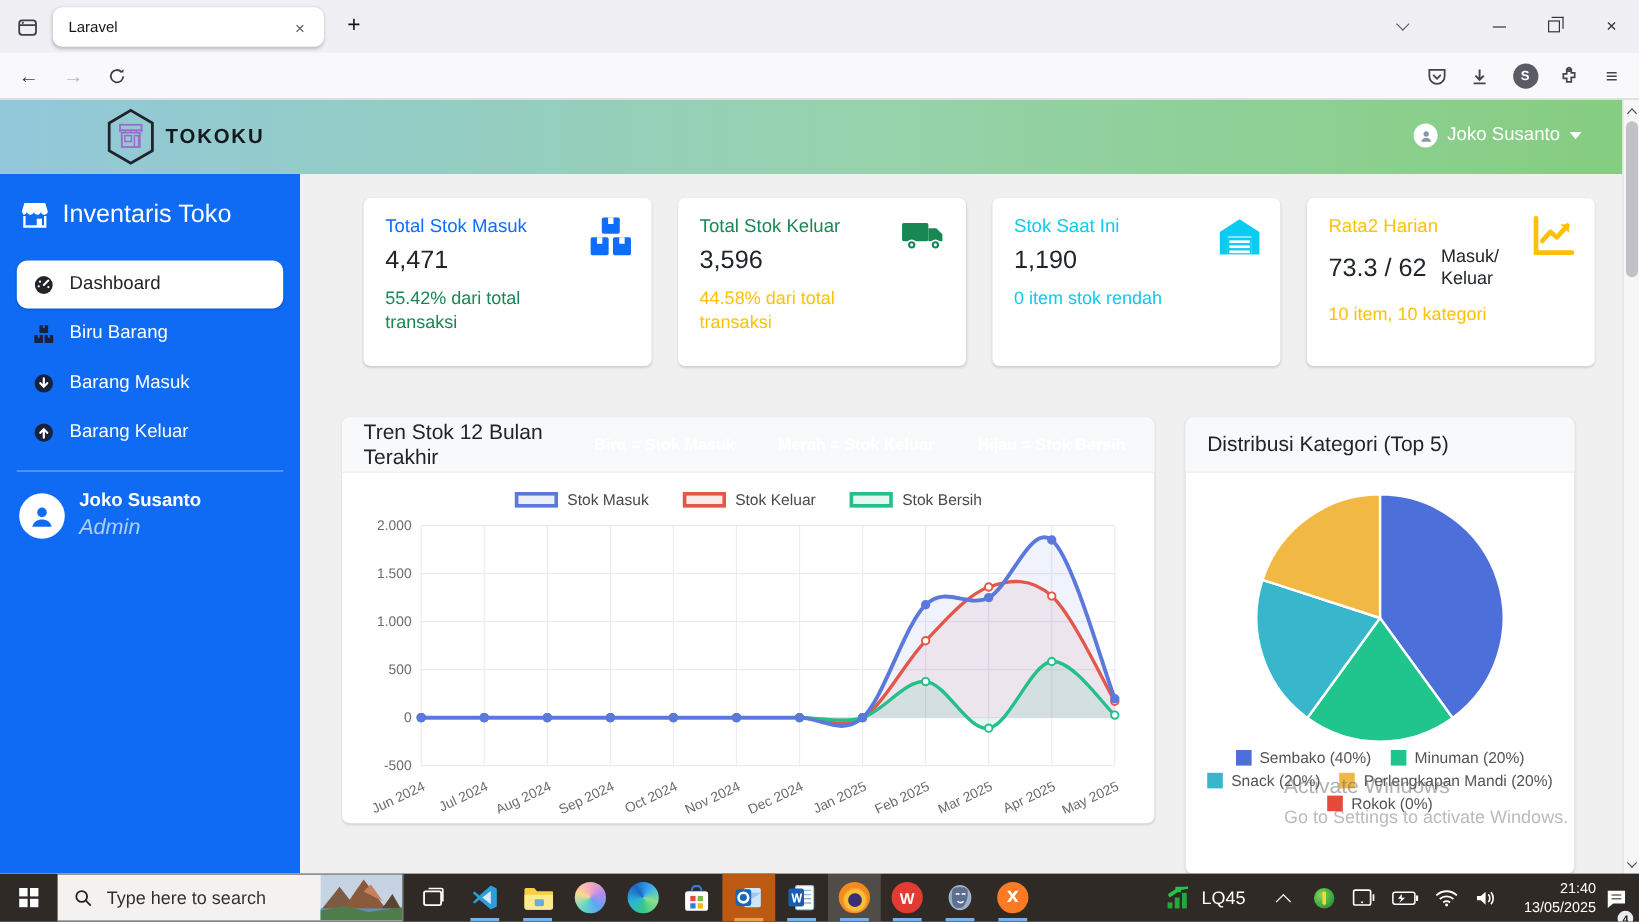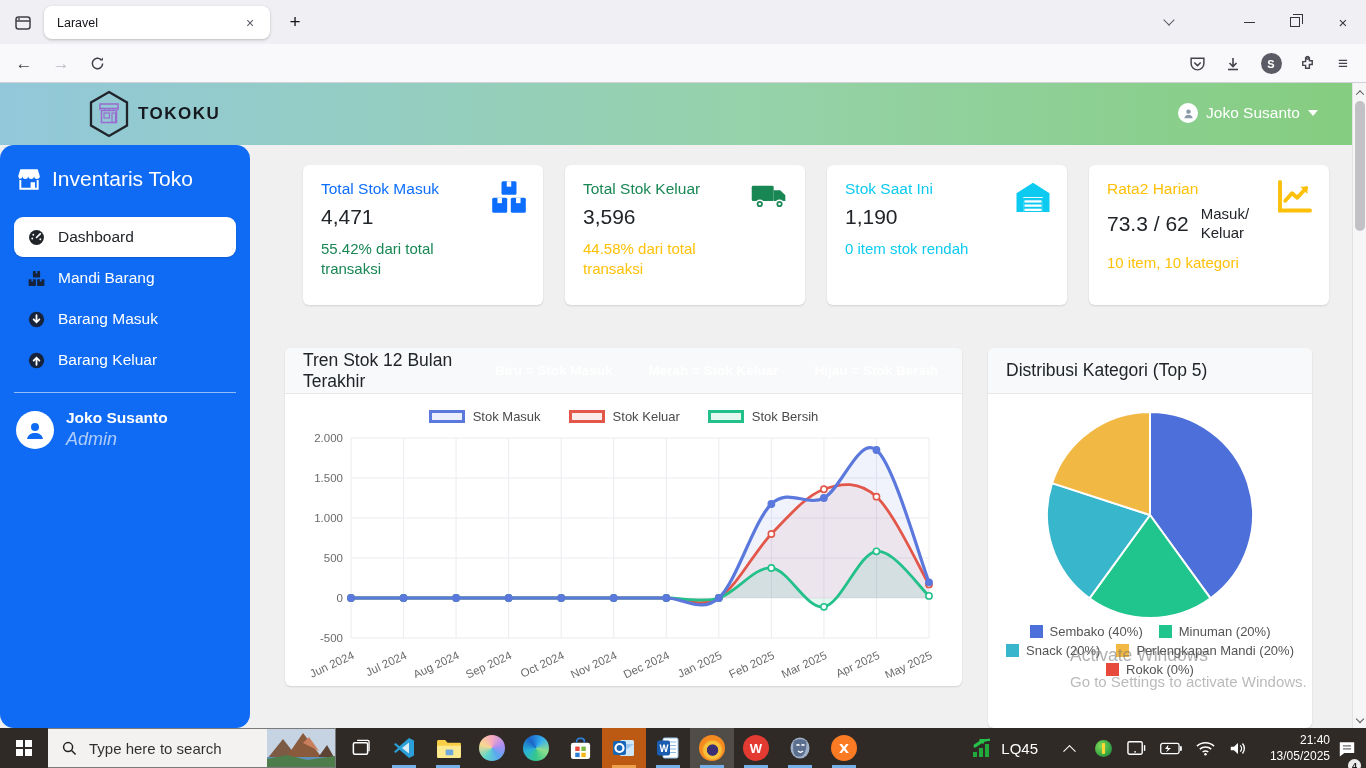--- a/index.html
+++ b/index.html
@@ -38,21 +38,21 @@
   .viewport { position:absolute; left:0; top:83px; width:1366px; height:645px; background:#f0f0f1; overflow:hidden; }
 
   .app-header { position:absolute; left:0; top:0; width:1366px; height:62px;
      background:linear-gradient(90deg,#92c8da 0%, #96d2aa 55%, #85cd7f 100%); }
   .brand { position:absolute; left:86px; top:6px; display:flex; align-items:center; gap:6px; }
   .brand-text { font-size:17px; font-weight:800; letter-spacing:1.5px; color:#15191f; }
   .user-chip { position:absolute; right:48px; top:20px; display:flex; align-items:center; gap:8px; color:#fff; font-size:15.5px; }
   .user-chip .avatar20 { width:20px; height:20px; border-radius:50%; background:#fff; display:flex; align-items:center; justify-content:center; }
   .caret-down { width:0; height:0; border-left:5px solid transparent; border-right:5px solid transparent; border-top:6px solid #fff; }
 
-  .sidebar { position:absolute; left:0; top:62px; width:250px; height:583px; background:#0f6bf3; color:#fff;border-radius:14px; }
+  .sidebar { position:absolute; left:0; top:62px; width:250px; height:583px; background:#0f6bf3; color:#fff; }
   .sb-title { display:flex; align-items:center; gap:10px; padding:22px 16px 4px 16px; font-size:21px; font-weight:500; }
   .sb-nav { margin:22px 14px 0 14px; }
   .sb-item { height:40px; display:flex; align-items:center; gap:13px; padding:0 14px; font-size:15.5px; color:#fff; border-radius:9px; margin-bottom:1px; }
   .sb-item.active { background:#fff; color:#212529; box-shadow:0 1px 2px rgba(0,0,0,.15); }
   .sb-divider { border:none; border-top:1px solid rgba(255,255,255,.55); margin:12px 14px; }
   .sb-user { display:flex; align-items:center; gap:12px; padding:4px 16px; }
   .sb-user .avatar38 { width:38px; height:38px; border-radius:50%; background:#fff; display:flex; align-items:center; justify-content:center; }
   .sb-user-name { font-size:15.5px; font-weight:bold; }
   .sb-user-role { font-size:18px; color:rgba(255,255,255,.66); margin-top:2px;font-style:italic; }
 
@@ -253,21 +253,21 @@
         </div>
         <div class="sb-item">
           <svg width="17" height="17" viewBox="0 0 16 16">
               <rect x="4.6" y="1" width="6.8" height="6" rx="0.6" fill="#16233b"></rect>
               <rect x="7.2" y="1" width="1.6" height="2.2" fill="#0f6bf3"></rect>
               <rect x="0.6" y="8.6" width="6.8" height="6.4" rx="0.6" fill="#16233b"></rect>
               <rect x="3.2" y="8.6" width="1.6" height="2.2" fill="#0f6bf3"></rect>
               <rect x="8.6" y="8.6" width="6.8" height="6.4" rx="0.6" fill="#16233b"></rect>
               <rect x="11.2" y="8.6" width="1.6" height="2.2" fill="#0f6bf3"></rect>
             </svg>
-          <span>Mandi Barang</span>
+          <span>Biru Barang</span>
         </div>
         <div class="sb-item">
           <svg width="17" height="17" viewBox="0 0 16 16">
               <circle cx="8" cy="8" r="7.2" fill="#16233b"></circle>
               <path d="M8 4v6M5.3 7.8 8 10.6l2.7-2.8" fill="none" stroke="#fff" stroke-width="1.7" stroke-linecap="round"></path>
             </svg>
           <span>Barang Masuk</span>
         </div>
         <div class="sb-item">
           <svg width="17" height="17" viewBox="0 0 16 16">

